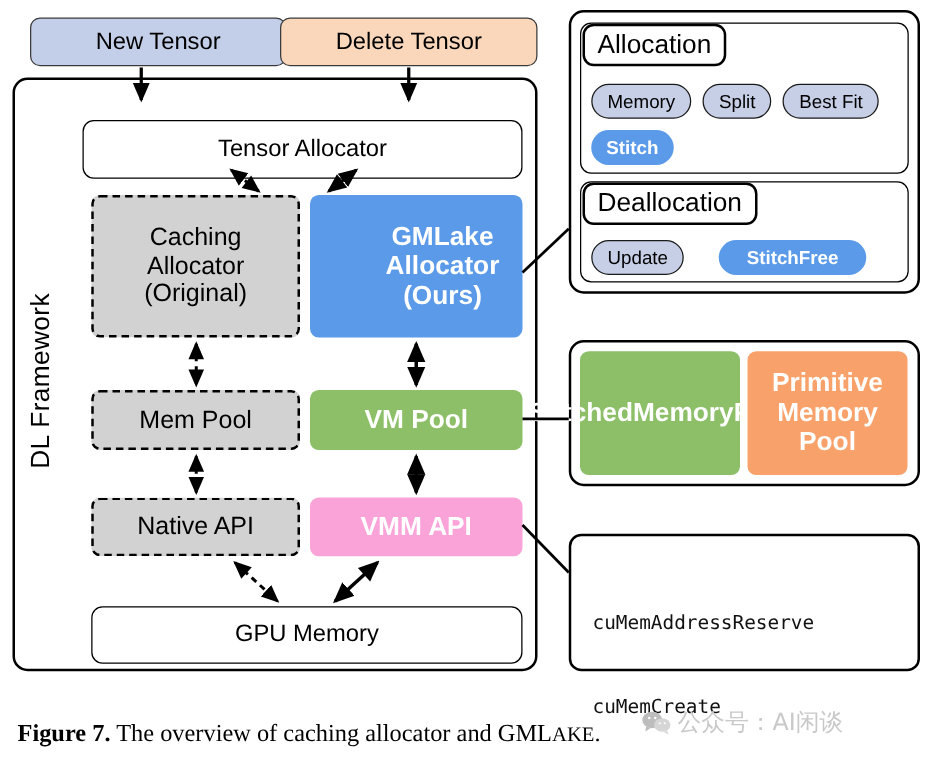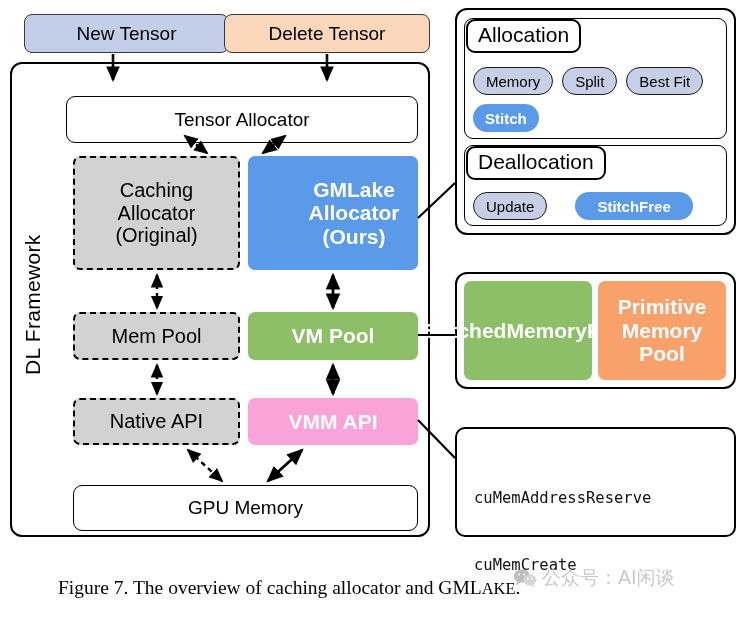--- a/index.html
+++ b/index.html
@@ -120,21 +120,21 @@
     color: #111;
     white-space: pre;
   }
 
   
   .caption {
     font-family: "Liberation Serif", serif;
     font-size: 19.5px;
     white-space: nowrap;
   }
-  .caption b { font-weight: normal; margin-left: 44px; }
+  .caption b { font-weight: bold; }
   .smallcaps { font-size: 16.5px; }
 
   
   .watermark {
     position: absolute;
     display: flex;
     align-items: center;
     gap: 5px;
     color: #c9c9c9;
     font-size: 19px;

